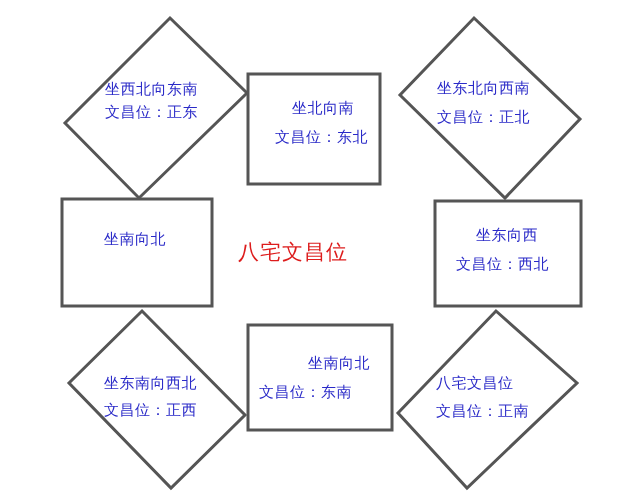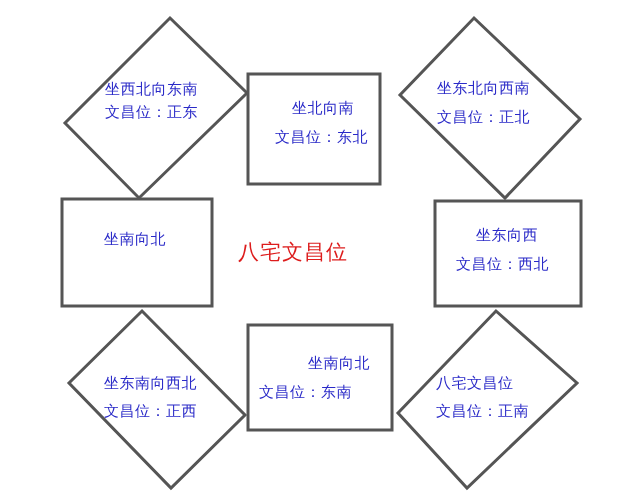--- a/index.html
+++ b/index.html
@@ -35,20 +35,20 @@
   <div class="lbl" style="left:437px; top:79px;">坐东北向西南</div>
 
   <div class="lbl" style="left:104px; top:230px;">坐南向北</div>
 
   <div class="title" style="left:238px; top:236px;">八宅文昌位</div>
 
   <div class="lbl" style="left:476px; top:226px;font-family:Liberation Serif, serif;">坐东向西</div>
   <div class="lbl" style="left:456px; top:255px;">文昌位：西北</div>
 
   <div class="lbl" style="left:104px; top:374px;">坐东南向西北</div>
-  <div class="lbl" style="left:104px; top:402px;">文昌位：正西</div>
+  <div class="lbl" style="left:104px; top:402px;font-family:Liberation Mono, monospace;">文昌位：正西</div>
 
   <div class="lbl" style="left:290px; top:354px;margin-left:18px;">坐南向北</div>
   <div class="lbl" style="left:259px; top:383px;">文昌位：东南</div>
 
   <div class="lbl" style="left:436px; top:374px;">八宅文昌位</div>
   <div class="lbl" style="left:436px; top:402px;">文昌位：正南</div>
 </div>
 
 </body></html>

